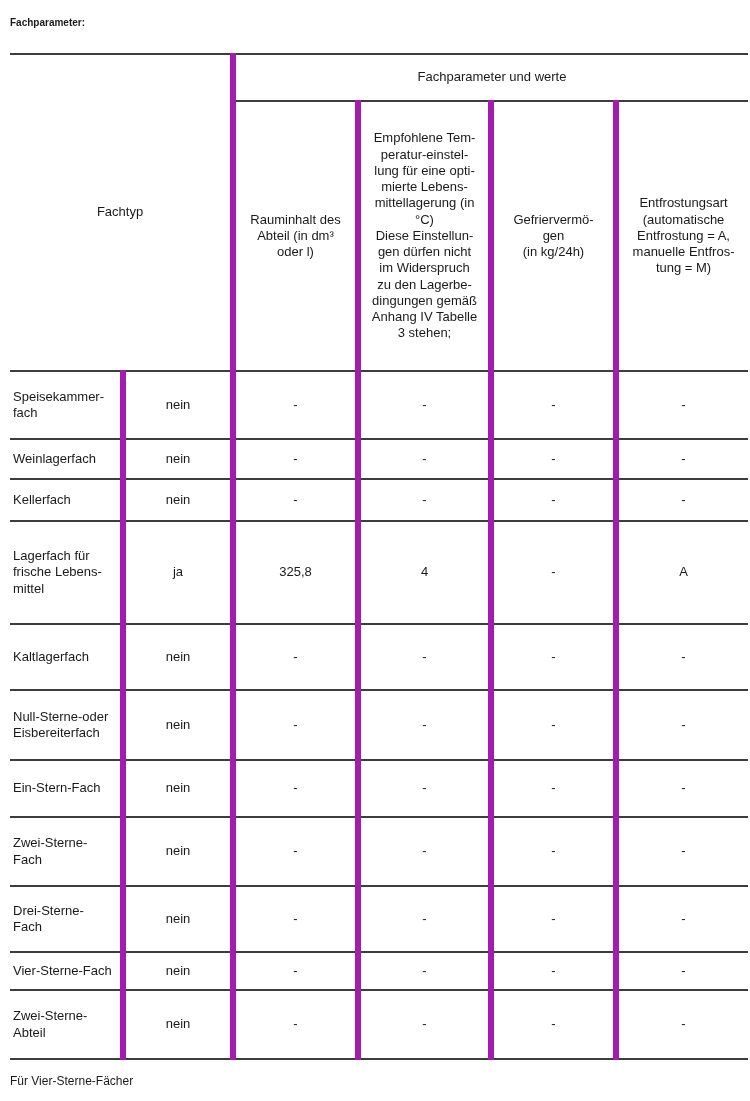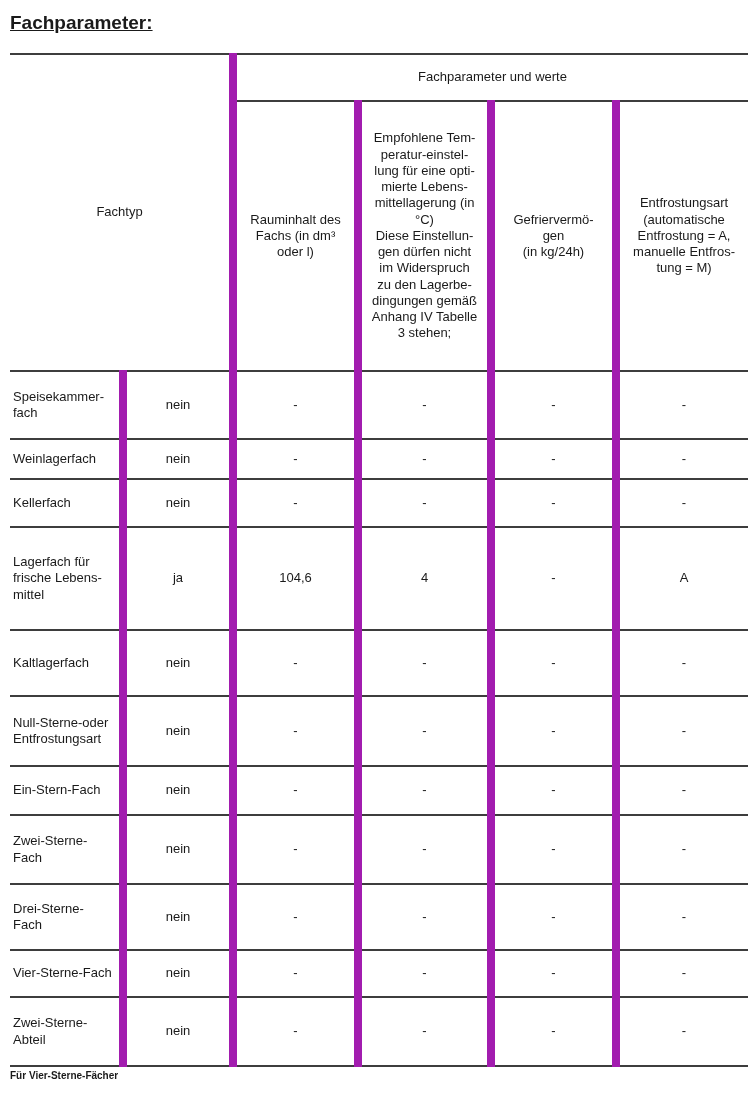--- a/index.html
+++ b/index.html
@@ -7,51 +7,51 @@
     background: #ffffff;
     width: 750px; height: 1101px;
     overflow: hidden;
     font-family: "Liberation Sans", sans-serif;
     font-size: 13px;
     color: #1a1a1a;
   }
   .content { padding: 14px 2px 0 10px; }
   .doc-title {
     font-weight: bold;
-    font-size: 19px;
+    font-size: 10px;
     line-height: 17px;
-    text-decoration: underline;
   }
   table.fach {
     border-collapse: collapse;
     table-layout: fixed;
     width: 738px;
     margin-top: 22px;
     border-top: 2px solid #3d3d3d;
     border-bottom: 2px solid #3d3d3d;
   }
   table.fach td {
     border-bottom: 2px solid #3d3d3d;
     vertical-align: middle;
     text-align: center;
     white-space: pre-line;
     line-height: 1.25;
     padding: 2px 4px;
     overflow: hidden;
   }
-  table.fach td.vline { border-left: 8px solid #a21caf; }
+  table.fach td.vline { border-left: 6px solid #a21caf; }
   table.fach td.name-col {
     text-align: left;
     padding-left: 3px;
     padding-right: 2px;
   }
   .footer-heading {
-    font-weight: bold;
-    font-size: 10px;
+    font-weight: normal;
+    font-size: 12px;
     line-height: 17px;
+    margin-top: 13px;
   }
   .bottom-rule {
     width: 738px;
     height: 2px;
     background: #3d3d3d;
     margin-top: 17px;
   }
 </style>
 </head>
 <body>
@@ -69,21 +69,21 @@
         <col style="width:125px">
         <col style="width:132px">
     </colgroup>
     <tbody>
       <tr style="height:47px">
         <td rowspan="2" colspan="2">Fachtyp</td>
         <td colspan="4" class="vline">Fachparameter und werte</td>
       </tr>
       <tr style="height:270px">
         <td class="vline">Rauminhalt des
-Fachs (in dm³
+Abteil (in dm³
 oder l)</td>
         <td class="vline">Empfohlene Tem-
 peratur-einstel-
 lung für eine opti-
 mierte Lebens-
 mittellagerung (in
 °C)
 Diese Einstellun-
 gen dürfen nicht
 im Widerspruch
@@ -111,56 +111,56 @@
         <td class="vline">-</td>
       </tr>
       <tr style="height:40px">
         <td class="name-col">Weinlagerfach</td>
         <td class="vline">nein</td>
         <td class="vline">-</td>
         <td class="vline">-</td>
         <td class="vline">-</td>
         <td class="vline">-</td>
       </tr>
-      <tr style="height:48px">
+      <tr style="height:42px">
         <td class="name-col">Kellerfach</td>
         <td class="vline">nein</td>
         <td class="vline">-</td>
         <td class="vline">-</td>
         <td class="vline">-</td>
         <td class="vline">-</td>
       </tr>
       <tr style="height:103px">
         <td class="name-col">Lagerfach für
 frische Lebens-
 mittel</td>
         <td class="vline">ja</td>
-        <td class="vline">104,6</td>
+        <td class="vline">325,8</td>
         <td class="vline">4</td>
         <td class="vline">-</td>
         <td class="vline">A</td>
       </tr>
       <tr style="height:66px">
         <td class="name-col">Kaltlagerfach</td>
         <td class="vline">nein</td>
         <td class="vline">-</td>
         <td class="vline">-</td>
         <td class="vline">-</td>
         <td class="vline">-</td>
       </tr>
       <tr style="height:70px">
         <td class="name-col">Null-Sterne-oder
-Entfrostungsart</td>
-        <td class="vline">nein</td>
-        <td class="vline">-</td>
-        <td class="vline">-</td>
-        <td class="vline">-</td>
-        <td class="vline">-</td>
-      </tr>
-      <tr style="height:49px">
+Eisbereiterfach</td>
+        <td class="vline">nein</td>
+        <td class="vline">-</td>
+        <td class="vline">-</td>
+        <td class="vline">-</td>
+        <td class="vline">-</td>
+      </tr>
+      <tr style="height:57px">
         <td class="name-col">Ein-Stern-Fach</td>
         <td class="vline">nein</td>
         <td class="vline">-</td>
         <td class="vline">-</td>
         <td class="vline">-</td>
         <td class="vline">-</td>
       </tr>
       <tr style="height:69px">
         <td class="name-col">Zwei-Sterne-
 Fach</td>
@@ -172,21 +172,21 @@
       </tr>
       <tr style="height:66px">
         <td class="name-col">Drei-Sterne-
 Fach</td>
         <td class="vline">nein</td>
         <td class="vline">-</td>
         <td class="vline">-</td>
         <td class="vline">-</td>
         <td class="vline">-</td>
       </tr>
-      <tr style="height:47px">
+      <tr style="height:38px">
         <td class="name-col">Vier-Sterne-Fach</td>
         <td class="vline">nein</td>
         <td class="vline">-</td>
         <td class="vline">-</td>
         <td class="vline">-</td>
         <td class="vline">-</td>
       </tr>
       <tr style="height:69px">
         <td class="name-col">Zwei-Sterne-
 Abteil</td>

